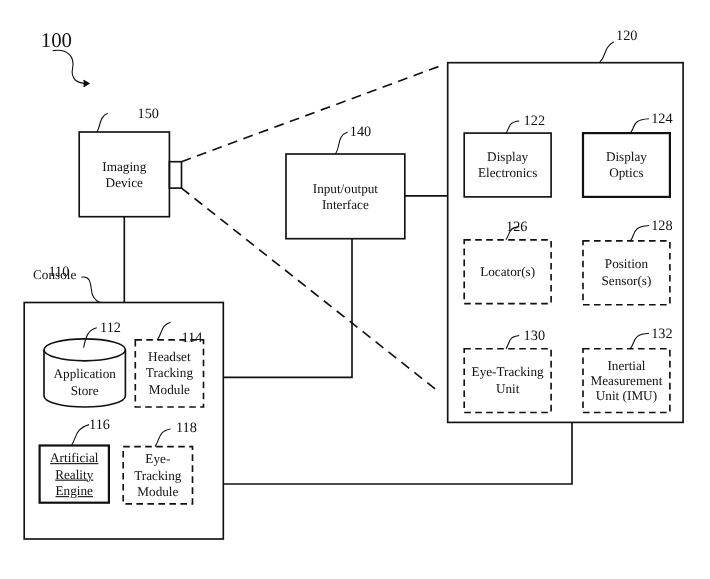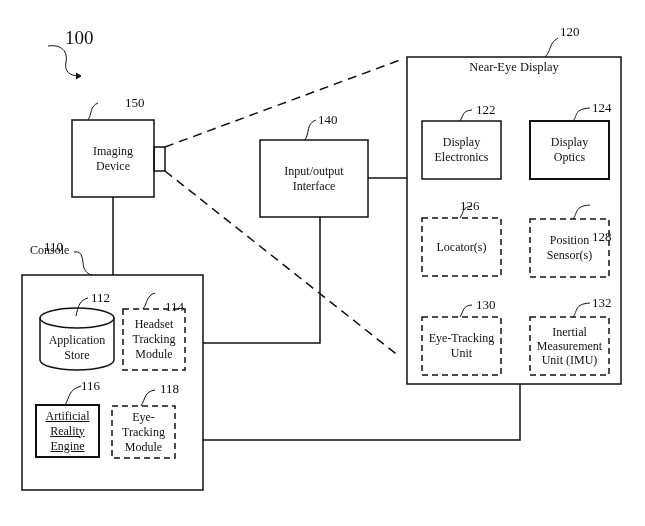--- a/index.html
+++ b/index.html
@@ -57,41 +57,40 @@
     <path d="M76 316 C 78 306, 80 300, 88 298" stroke-width="1"></path>
     <rect x="123" y="309" width="62" height="61" stroke-dasharray="6,4"></rect>
     <path d="M143 309 C 148 302, 146 296, 155 293" stroke-width="1"></path>
     <rect x="36" y="405" width="63" height="52" stroke-width="2"></rect>
     <path d="M65 405 C 70 397, 68 390, 81 386" stroke-width="1"></path>
     <rect x="112" y="406" width="63" height="52" stroke-dasharray="6,4"></rect>
     <path d="M141 406 C 146 398, 144 392, 155 390" stroke-width="1"></path>
   </g>
 </svg>
 
-<div class="ref" style="left:37px;top:28px;font-size:19px;line-height:20px;margin-left:28px;">100</div>
+<div class="ref" style="left:37px;top:28px;font-size:19px;line-height:20px;">100</div>
 
 <div class="ref" style="left:100px;top:96px;margin-left:25px;">150</div>
 <div class="box" style="left:72px;top:120px;width:82px;height:77px;">
   <div class="lbl" style="position:static;">
     <div>Imaging</div>
     <div>Device</div>
   </div>
 </div>
 
 <div class="ref" style="left:318px;top:113px;">140</div>
 <div class="box" style="left:260px;top:140px;width:108px;height:77px;">
   <div class="lbl" style="position:static;">
     <div>Input/output</div>
     <div>Interface</div>
   </div>
 </div>
 
 <div class="ref" style="left:560px;top:25px;">120</div>
 <div class="lbl" style="left:407px;top:60px;width:214px;font-size:12.5px;">
-  <div>Near-Eye Display</div>
 </div>
 
 <div class="ref" style="left:476px;top:103px;">122</div>
 <div class="box" style="left:422px;top:121px;width:79px;height:58px;">
   <div class="lbl" style="position:static;">
     <div>Display</div>
     <div>Electronics</div>
   </div>
 </div>
 
@@ -101,21 +100,21 @@
     <div>Display</div>
     <div>Optics</div>
   </div>
 </div>
 
 <div class="ref" style="left:460px;top:199px;">126</div>
 <div class="box" style="left:422px;top:218px;width:79px;height:58px;">
   <div class="lbl" style="position:static;">Locator(s)</div>
 </div>
 
-<div class="ref" style="left:592px;top:198px;margin-top:32px;">128</div>
+<div class="ref" style="left:592px;top:198px;">128</div>
 <div class="box" style="left:530px;top:219px;width:79px;height:58px;">
   <div class="lbl" style="position:static;">
     <div>Position</div>
     <div>Sensor(s)</div>
   </div>
 </div>
 
 <div class="ref" style="left:476px;top:298px;">130</div>
 <div class="box" style="left:422px;top:317px;width:79px;height:58px;">
   <div class="lbl" style="position:static;">

